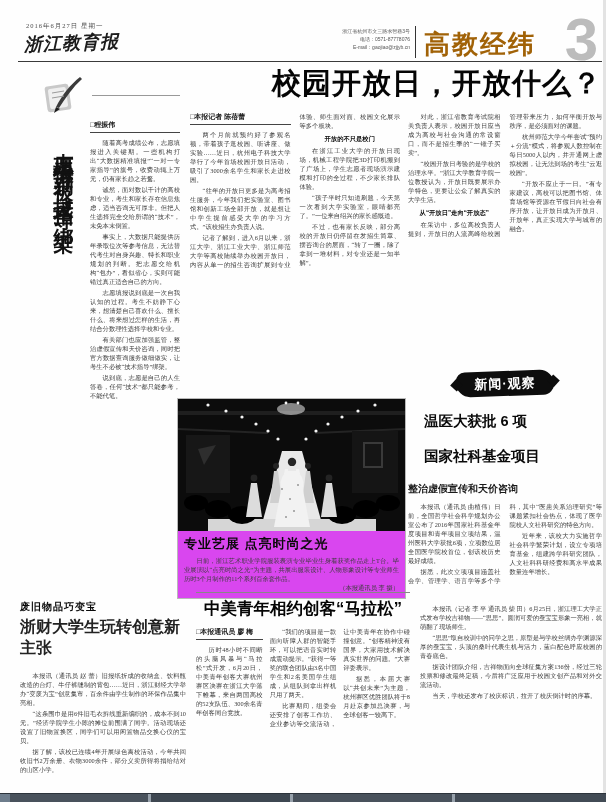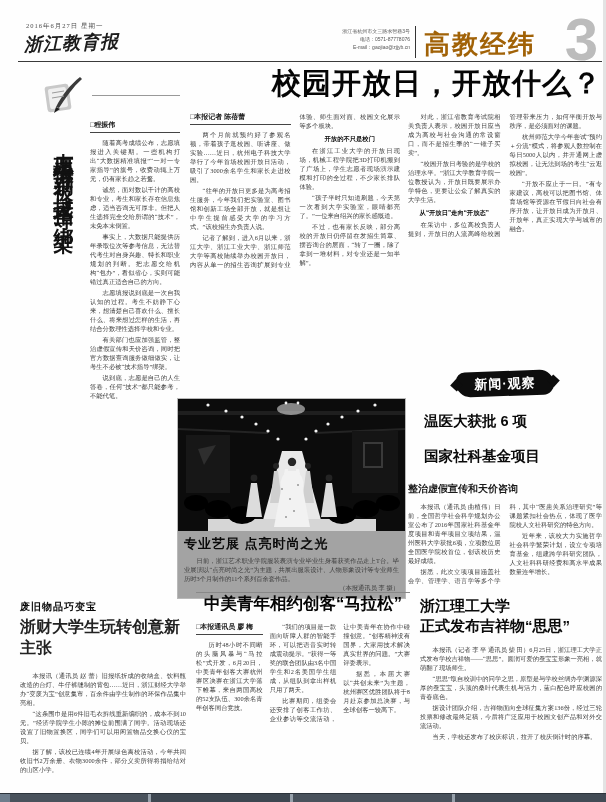--- a/index.html
+++ b/index.html
@@ -58,37 +58,37 @@
   #badge::after{right:-4px;top:7px;}
   
   #wenyida{margin-top:9px;}
   .art-title{font-size:14.5px;font-weight:bold;color:#0a0a0a;line-height:1.3;margin:16px;
     font-family:"Liberation Sans",sans-serif;}
   .art-sub{font-size:10px;font-weight:bold;color:#1a1a1a;margin:3px 0 0 0;
     font-family:"Liberation Sans",sans-serif;}
   #wenyida-body{margin-top:6px;height:136px;column-count:2;column-gap:9px;overflow:hidden;
     font-size:6.3px;line-height:9px;text-align:justify;color:#3c3c3c;}
   
-  #photo{left:177px;top:398px;width:227px;border:1px solid #b9b9b9;background:#a3a3a3;}
+  #photo{left:177px;top:398px;width:227px;border:1px solid #b9b9b9;background:#d946ef;}
   #photo svg{display:block;}
   #photo-caption{padding:4px 6px 5px 6px;}
   #photo-caption h3{margin:0;font-size:13px;font-weight:bold;color:#0a0a0a;
     font-family:"Liberation Sans",sans-serif;letter-spacing:1px;}
   #photo-caption .cap{font-size:6.3px;line-height:9px;text-align:justify;color:#3c3c3c;
     margin-top:3px;text-indent:2em;}
   #photo-caption .credit{font-size:6.3px;text-align:right;color:#3c3c3c;margin-top:1px;}
   
   #bl{left:20px;top:600px;width:166px;}
   #bl-title{font-size:10px;font-weight:bold;margin:0;color:#0a0a0a;
     font-family:"Liberation Sans",sans-serif;letter-spacing:1px;}
   #bl-sub{font-size:16px;font-weight:bold;margin:3px 0 12px 0;color:#222;
     font-family:Liberation Sans, sans-serif;}
   #bl-body{margin-top:7px;height:148px;overflow:hidden;font-size:6.3px;line-height:9px;
     text-align:justify;color:#3c3c3c;}
-  #bm{left:196px;top:592px;width:214px;border-top:1px solid #888;}
+  #bm{left:196px;top:592px;width:214px;border-top:1px solid #888;padding-top:5px;}
   #bm-title{font-size:16.5px;font-weight:bold;text-align:center;margin:0;color:#050505;
     font-family:"Liberation Sans",sans-serif;}
   #bm-body{margin-top:7px;height:158px;column-count:3;column-gap:7px;overflow:hidden;
     font-size:6.3px;line-height:9px;text-align:justify;color:#3c3c3c;}
   #br{left:420px;top:596px;width:182px;}
   #br-title{font-size:15px;font-weight:bold;margin:0;color:#0a0a0a;line-height:1.35;
     font-family:"Liberation Sans",sans-serif;}
   #br-body{margin-top:8px;height:140px;overflow:hidden;font-size:6.3px;line-height:9px;
     text-align:justify;color:#3c3c3c;}
   
@@ -248,24 +248,20 @@
 
 <div class="abs" id="bm">
   <h2 id="bm-title">中美青年相约创客“马拉松”</h2>
   <div id="bm-body">
     <p class="colhead">□本报通讯员 廖 梅</p>
     <span><p class="bodyp">历时48小时不间断的头脑风暴与“马拉松”式开发，6月20日，中美青年创客大赛杭州赛区决赛在浙江大学落下帷幕，来自两国高校的52支队伍、300余名青年创客同台竞技。</p><p class="bodyp">“我们的项目是一款面向听障人群的智能手环，可以把语音实时转成震动提示。”获得一等奖的联合团队由3名中国学生和2名美国学生组成，从组队到拿出样机只用了两天。</p><p class="bodyp">比赛期间，组委会还安排了创客工作坊、企业参访等交流活动，让中美青年在协作中碰撞创意。“创客精神没有国界，大家用技术解决真实世界的问题。”大赛评委表示。</p><p class="bodyp">据悉，本届大赛以“共创未来”为主题，杭州赛区优胜团队将于8月赴京参加总决赛，与全球创客一较高下。</p></span>
   </div>
 </div>
 
 <div class="abs" id="br">
-  <h2 id="br-title">
-    <div>浙江理工大学</div>
-    <div>正式发布吉祥物“思思”</div>
-  </h2>
   <div id="br-body">
       <p class="bodyp">本报讯（记者 李 平 通讯员 柴 田）6月25日，浙江理工大学正式发布学校吉祥物——“思思”。圆润可爱的蚕宝宝形象一亮相，就萌翻了现场师生。</p>
       <p class="bodyp">“思思”取自校训中的问学之思，原型是与学校丝绸办学渊源深厚的蚕宝宝，头顶的桑叶代表生机与活力，蓝白配色呼应校园的青春底色。</p>
       <p class="bodyp">据设计团队介绍，吉祥物面向全球征集方案136份，经过三轮投票和修改最终定稿，今后将广泛应用于校园文创产品和对外交流活动。</p>
       <p class="bodyp">当天，学校还发布了校庆标识，拉开了校庆倒计时的序幕。</p>
     </div>
 </div>
 
 <div class="abs" id="right-edge"></div>
 <div class="abs" id="bottom-strip"></div>

